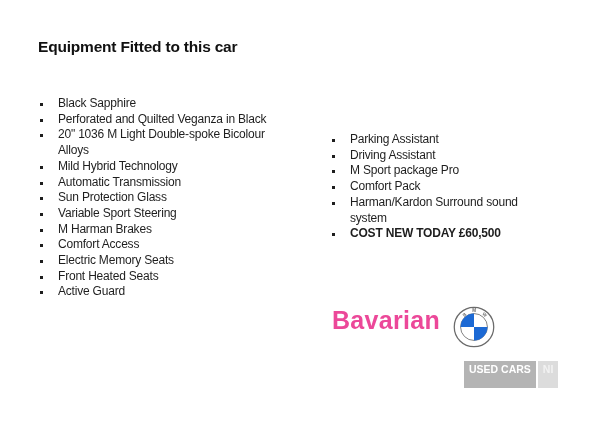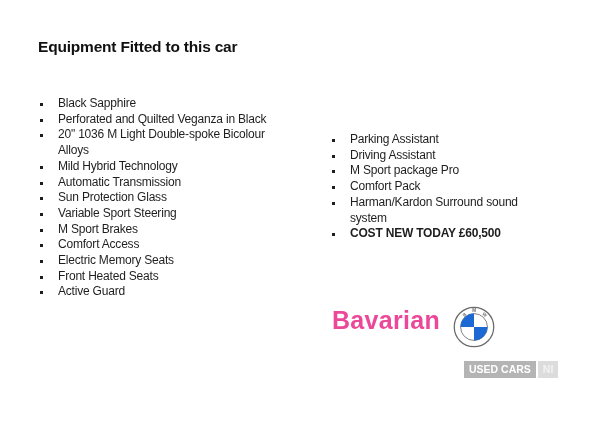--- a/index.html
+++ b/index.html
@@ -70,21 +70,21 @@
       left: 453px;
       top: 306px;
       width: 42px;
       height: 42px;
     }
     .badge {
       position: absolute;
       left: 464px;
       top: 361px;
       display: flex;
-      height: 17px;
+      height: 27px;
       font-size: 10.5px;
       font-weight: bold;
       color: #ffffff;
     }
     .badge .used {
       background: #b4b4b4;
       padding: 0 5px;
       line-height: 17px;
     }
     .badge .ni {
@@ -101,21 +101,21 @@
 <h1 class="title">Equipment Fitted to this car</h1>
 
 <ul class="equip" id="list-left">
   <li>Black Sapphire</li>
   <li>Perforated and Quilted Veganza in Black</li>
   <li>20" 1036 M Light Double-spoke Bicolour Alloys</li>
   <li>Mild Hybrid Technology</li>
   <li>Automatic Transmission</li>
   <li>Sun Protection Glass</li>
   <li>Variable Sport Steering</li>
-  <li>M Sport Brakes</li>
+  <li>M Harman Brakes</li>
   <li>Comfort Access</li>
   <li>Electric Memory Seats</li>
   <li>Front Heated Seats</li>
   <li>Active Guard</li>
 </ul>
 
 <ul class="equip" id="list-right">
   <li>Parking Assistant</li>
   <li>Driving Assistant</li>
   <li>M Sport package Pro</li>

